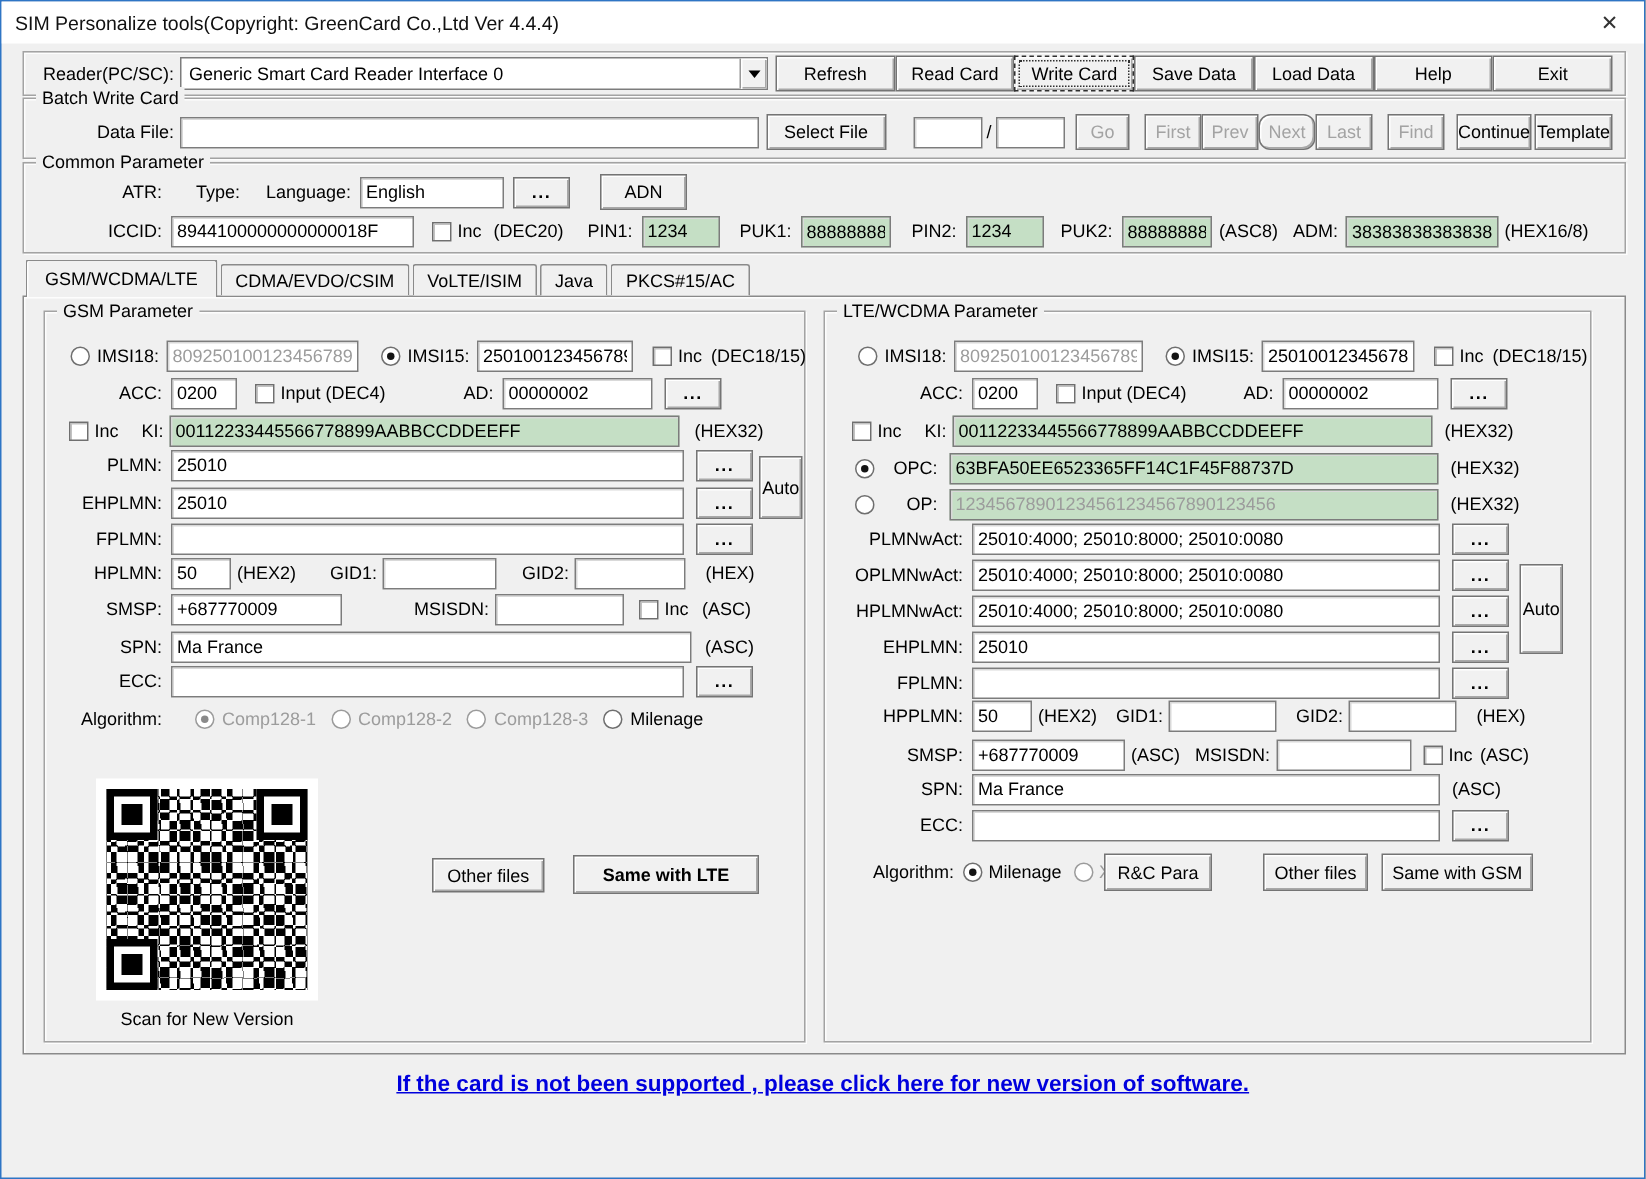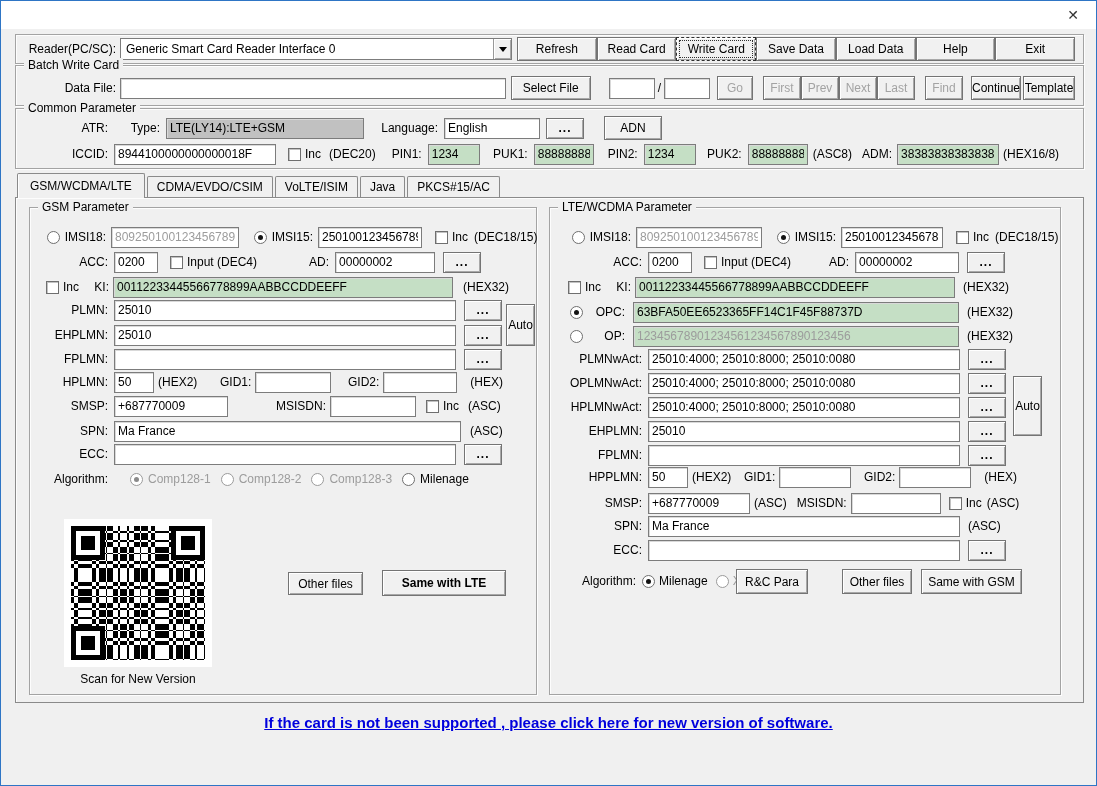--- a/index.html
+++ b/index.html
@@ -69,20 +69,21 @@
   .statusbar{ position:absolute; left:0; right:0; bottom:0; height:28px; border-top:1px solid #9c9c9c; display:flex; background:#f0f0f0; }
   .scell1{ width:297px; border-right:1px solid #9c9c9c; display:flex; align-items:center; justify-content:center; }
   .scell2{ flex:1; display:flex; align-items:center; padding-left:9px; letter-spacing:0.5px; overflow:hidden; white-space:nowrap; }
 </style>
 </head>
 <body>
 
 <div class="window">
 
   <div class="titlebar">
+    <span class="title">SIM Personalize tools(Copyright: GreenCard Co.,Ltd Ver 4.4.4)</span>
     <span class="close">✕</span>
   </div>
 
   <div class="gb" style="left:14px;top:33px;width:1069px;height:30px;">
     <div class="row" style="left:8px;right:8px;top:3px;">
       <span class="lbl" style="width:92px;">Reader(PC/SC):</span>
       <div class="combo" style="width:392px;margin-left:4px;">
         <span class="txt">Generic Smart Card Reader Interface 0</span>
         <span class="drop">
             <span class="arrow-down"></span>
@@ -105,34 +106,33 @@
     <div class="row" style="left:8px;right:8px;top:11px;">
       <span class="lbl" style="width:92px;">Data File:</span>
       <input class="tf" style="flex: 1 1 0%; margin-left: 4px;" value="">
       <div class="btn" style="width:80px;margin-left:5px;">Select File</div>
       <input class="tf" style="width: 46px; margin-left: 18px;" value="">
       <span style="margin:0 3px;">/</span>
       <input class="tf" style="width: 46px;" value="">
       <div class="btn dis" style="width:36px;margin-left:7px;">Go</div>
       <div class="btn dis" style="width:38px;margin-left:10px;">First</div>
       <div class="btn dis" style="width:38px;">Prev</div>
-      <div class="btn dis" style="width:38px;">Next</div>
+      <div class="btn dis" style="width:38px;border-radius:8px;">Next</div>
       <div class="btn dis" style="width:38px;">Last</div>
       <div class="btn dis" style="width:38px;margin-left:10px;">Find</div>
       <div class="btn" style="width:50px;margin-left:8px;">Continue</div>
       <div class="btn" style="width:52px;margin-left:2px;">Template</div>
     </div>
   </div>
 
   <div class="gb" style="left:14px;top:107px;width:1069px;height:61px;">
     <span class="legend">Common Parameter</span>
     <div class="row" style="left:8px;right:8px;top:8px;">
       <span class="lbl" style="width:84px;">ATR:</span>
       <span class="lbl" style="width:42px;margin-left:10px;">Type:</span>
-      <input class="tf grayro" style="width: 198px; margin-left: 6px;" value="LTE(LY14):LTE+GSM">
       <span class="lbl" style="width:60px;margin-left:14px;">Language:</span>
       <input class="tf" style="width: 96px; margin-left: 6px;" value="English">
       <div class="btn more" style="margin-left:6px;">...</div>
       <div class="btn" style="width:58px;margin-left:20px;">ADN</div>
     </div>
     <div class="row" style="left:8px;right:4px;top:34px;">
       <span class="lbl" style="width:84px;">ICCID:</span>
       <input class="tf" style="width: 162px; margin-left: 6px;" value="8944100000000000018F">
       <span class="cb" style="margin-left:12px;"></span>
       <span style="margin-left:4px;">Inc</span>

